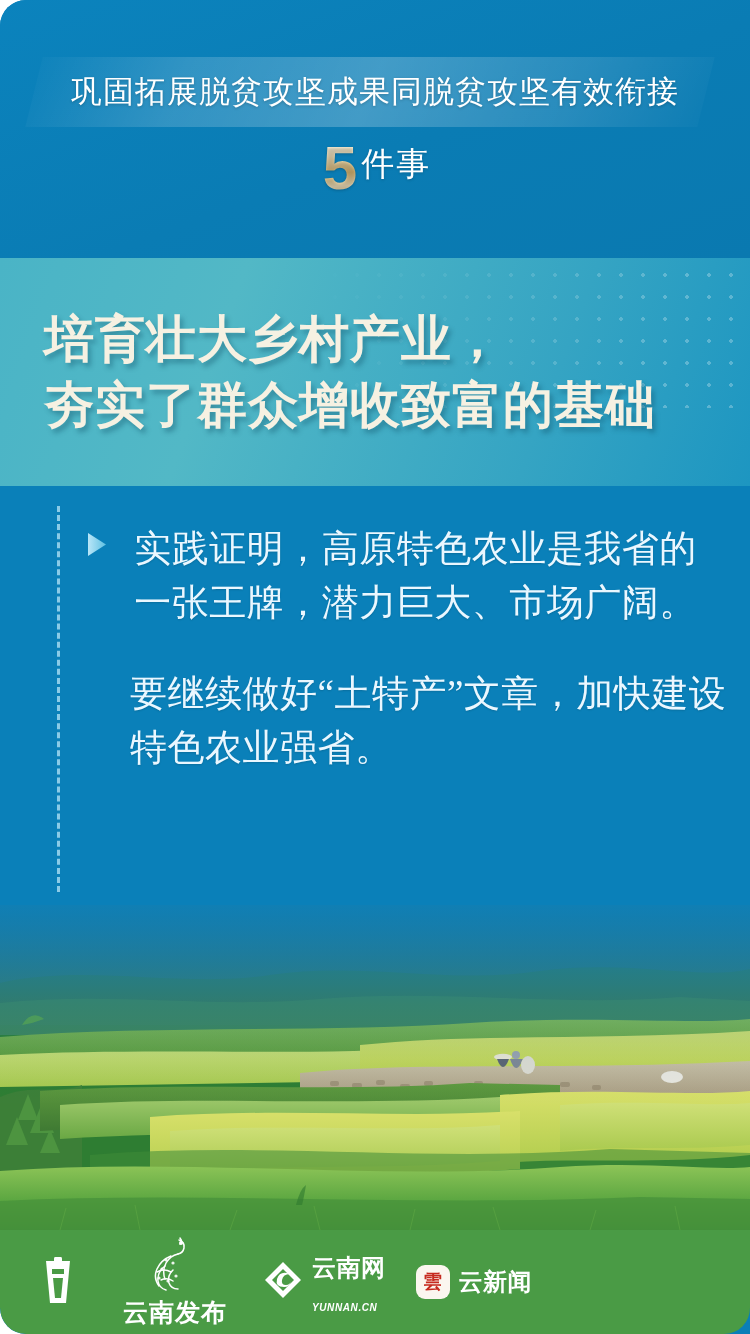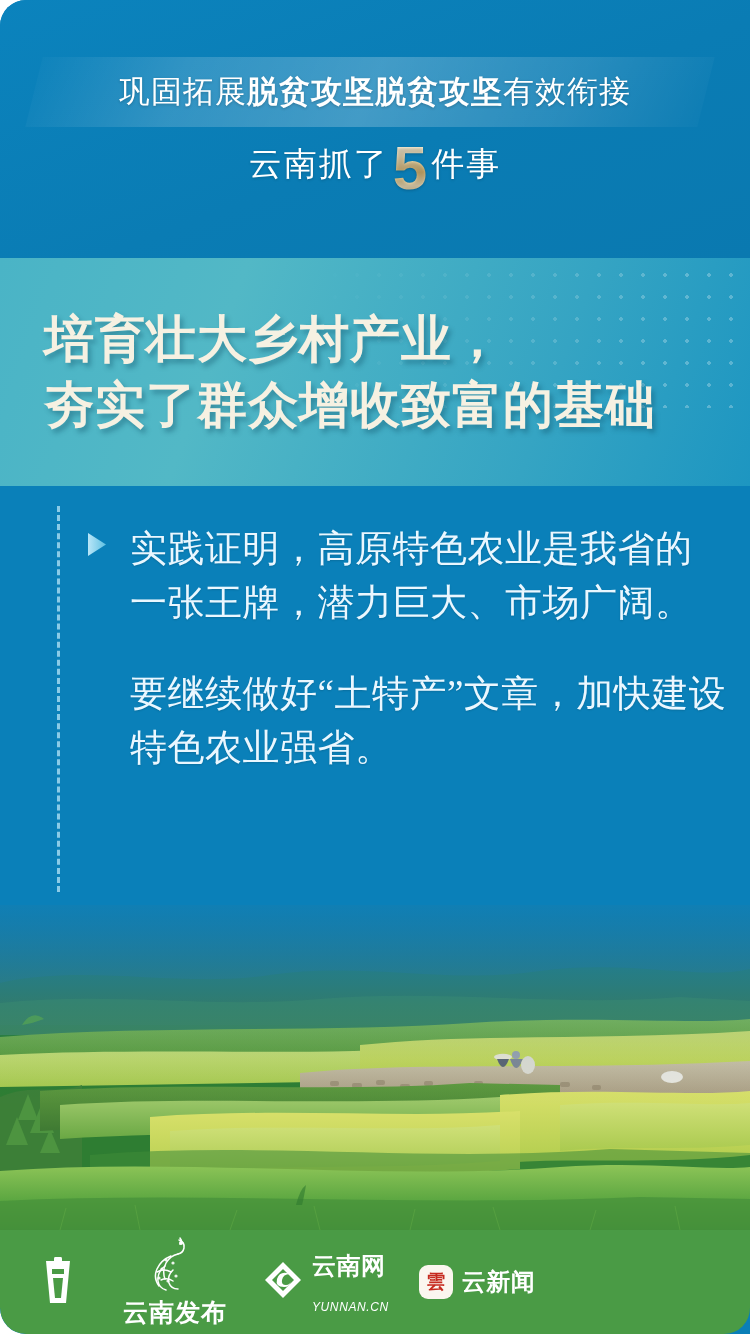--- a/index.html
+++ b/index.html
@@ -25,21 +25,21 @@
   }
   #ribbon-text{
     position:absolute;left:0;top:62px;width:750px;height:60px;
     display:flex;align-items:center;justify-content:center;
     font-family:"Liberation Serif",serif;
     color:#ffffff;font-size:31px;letter-spacing:1px;
     text-shadow:0 1px 3px rgba(0,0,0,0.22);
     white-space:nowrap;
   }
   #ribbon-text .w{font-weight:400;}
-  #ribbon-text .b{font-weight:700;}
+  #ribbon-text .b{font-weight:400;}
 
   #subtitle{
     position:absolute;left:0;top:128px;width:750px;height:72px;
     display:flex;align-items:center;justify-content:center;
     font-family:"Liberation Serif",serif;
     color:#ffffff;font-size:33px;letter-spacing:2px;white-space:nowrap;
     text-shadow:0 1px 3px rgba(0,0,0,0.2);
   }
   #subtitle .big-num{
     font-family:"Liberation Sans",sans-serif;
@@ -77,21 +77,21 @@
   
   #bullets{
     position:absolute;left:0;top:486px;width:750px;height:424px;
     background:#0a80b9;
   }
   #dashline{
     position:absolute;left:57px;top:20px;width:0;height:386px;
     border-left:3px dashed rgba(190,232,248,0.72);
   }
   .bullet{position:relative;display:flex;align-items:flex-start;}
-  #b1{margin:36px 0 0 0;padding-left:88px;padding-right:49px;}
+  #b1{margin:36px 0 0 0;padding-left:88px;padding-right:49px;text-align:center;}
   #b2{margin:36px 0 0 0;padding-left:88px;padding-right:23px;}
   .arrow{
     position:absolute;left:86px;top:9px;width:26px;height:27px;
   }
   .arrow svg{display:block;}
   .btext{
     font-family:"Liberation Serif",serif;
     color:#eaf7ff;font-size:37px;line-height:1.47;
     letter-spacing:0.5px;padding-left:42px;
     text-shadow:0 1px 2px rgba(0,0,0,0.14);
@@ -128,48 +128,48 @@
   .cn-name-sans{
     font-family:"Liberation Sans",sans-serif;font-weight:700;
     font-size:24px;letter-spacing:0.5px;color:#fff;white-space:nowrap;
   }
   .en-name{
     font-family:"Liberation Sans",sans-serif;font-weight:700;
     font-size:11px;letter-spacing:1.2px;color:#fff;white-space:nowrap;
     margin-top:3px;
   }
   .en-name-it{
-    font-family:"Liberation Sans",sans-serif;font-weight:400;font-style:italic;
-    font-size:12px;letter-spacing:0.6px;color:#fff;white-space:nowrap;margin-top:18px;
+    font-family:"Liberation Sans",sans-serif;font-weight:700;font-style:italic;
+    font-size:10px;letter-spacing:0.6px;color:#fff;white-space:nowrap;margin-top:18px;
   }
   .stack{display:flex;flex-direction:column;margin-left:9px;}
   .mark{flex:0 0 auto;}
   .yx-badge{
     width:34px;height:34px;border-radius:9px;background:#fbf6ef;
     display:flex;align-items:center;justify-content:center;
     font-family:"Liberation Serif",serif;font-weight:700;font-size:19px;color:#c62a1f;
   }
 </style>
 </head>
 <body>
 
 <div id="poster">
 
   <div id="topband">
     <div id="ribbon"></div>
 
     <div id="ribbon-text">
       <span class="w">巩固拓展</span>
         <span class="b">脱贫攻坚</span>
+        <span class="w">成果同</span>
         <span class="b">脱贫攻坚</span>
         <span class="w">有效衔接</span>
     </div>
 
     <div id="subtitle">
-      <span>云南抓了</span>
         <span class="big-num">5</span>
         <span>件事</span>
     </div>
   </div>
 
   <div id="tealband">
     <div id="dots"></div>
     <div id="heading">
       <span class="l1">培育壮大乡村产业，</span>
       <span class="l2">夯实了群众增收致富的基础</span>

